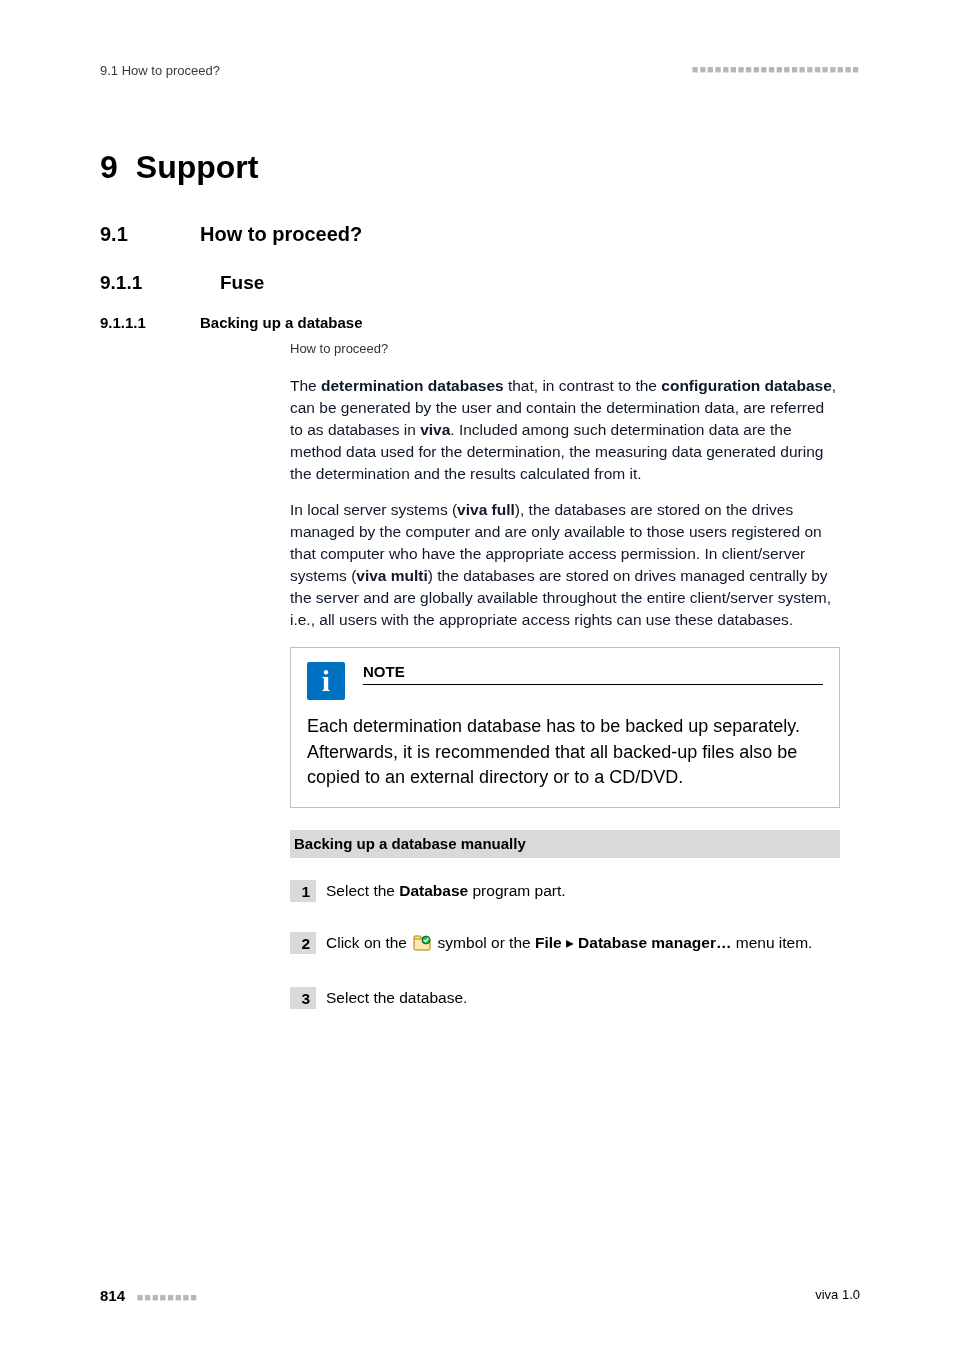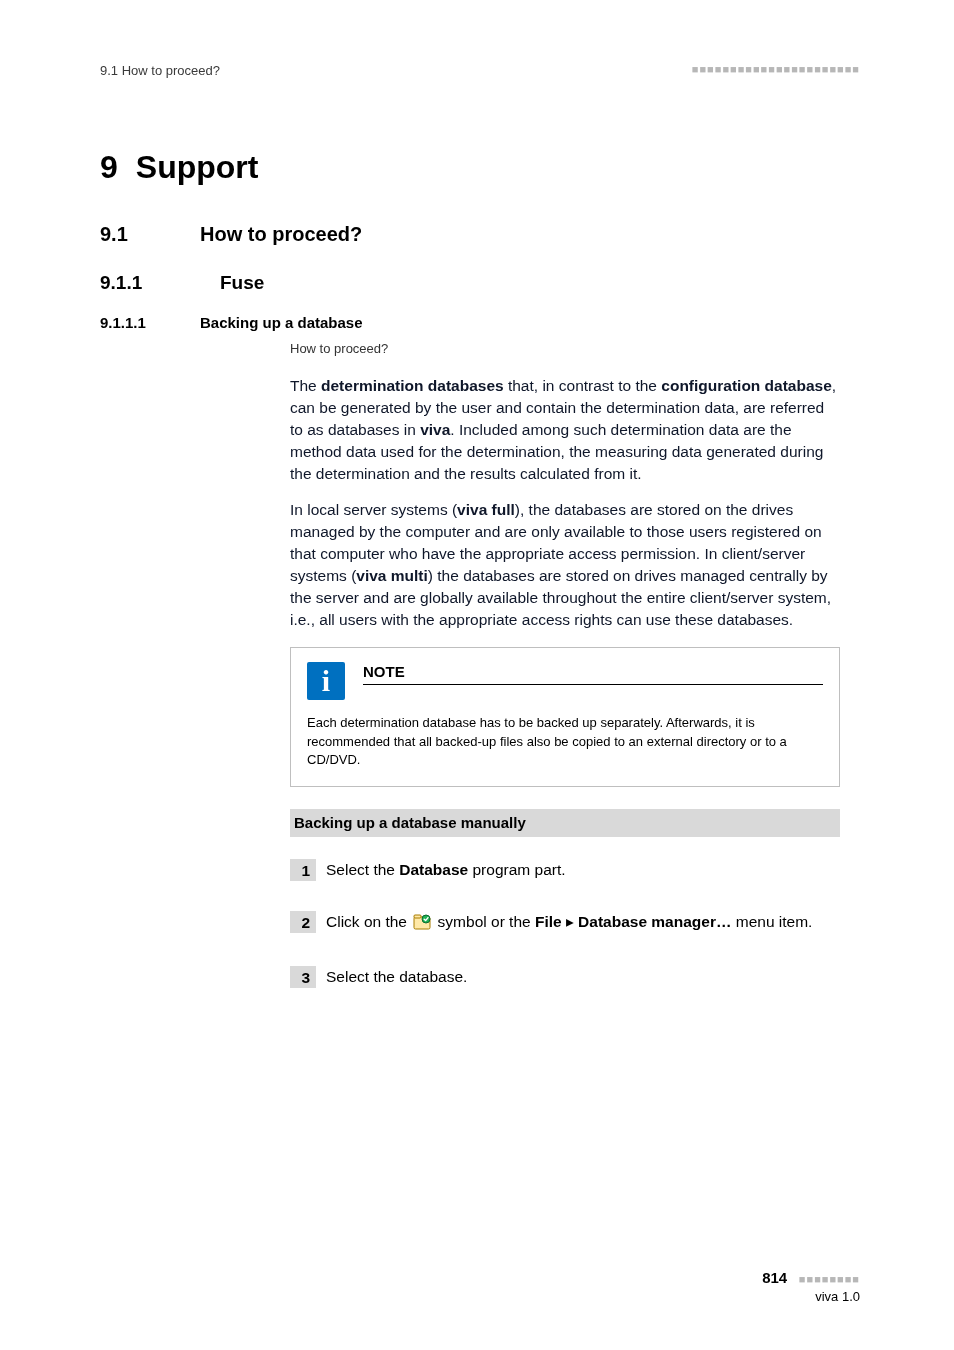--- a/index.html
+++ b/index.html
@@ -106,21 +106,21 @@
     align-items: center;
     justify-content: center;
     font-family: Georgia, "Times New Roman", serif;
     font-size: 30px;
     font-weight: 800;
     border-radius: 2px;
     flex: none;
     line-height: 1;
   }
   .note-text {
-    font-size: 13px;
+    font-size: 18px;
     line-height: 1.42;
   }
   .task-title {
     background: #d9d9d9;
     font-weight: 800;
     font-size: 15px;
     padding: 4px 4px;
     margin: 8px 0 22px 0;
   }
   .step {
@@ -147,23 +147,22 @@
     vertical-align: -3px;
     margin: 0 2px;
   }
   .footer {
     position: absolute;
     left: 100px;
     right: 94px;
     bottom: 44px;
     display: flex;
     justify-content: space-between;
-    align-items: flex-end;
+    align-items: flex-start;
     font-size: 13px;
-    flex-direction: column;
   }
   .footer .pg { font-weight: 800; font-size: 15px; margin-right: 8px; }
   .footer .dashes {
     letter-spacing: 1px;
     color: #b7b7b7;
     font-weight: bold;
     font-size: 11px;
   }
   .tri { font-family: Arial, sans-serif; }
 </style>

